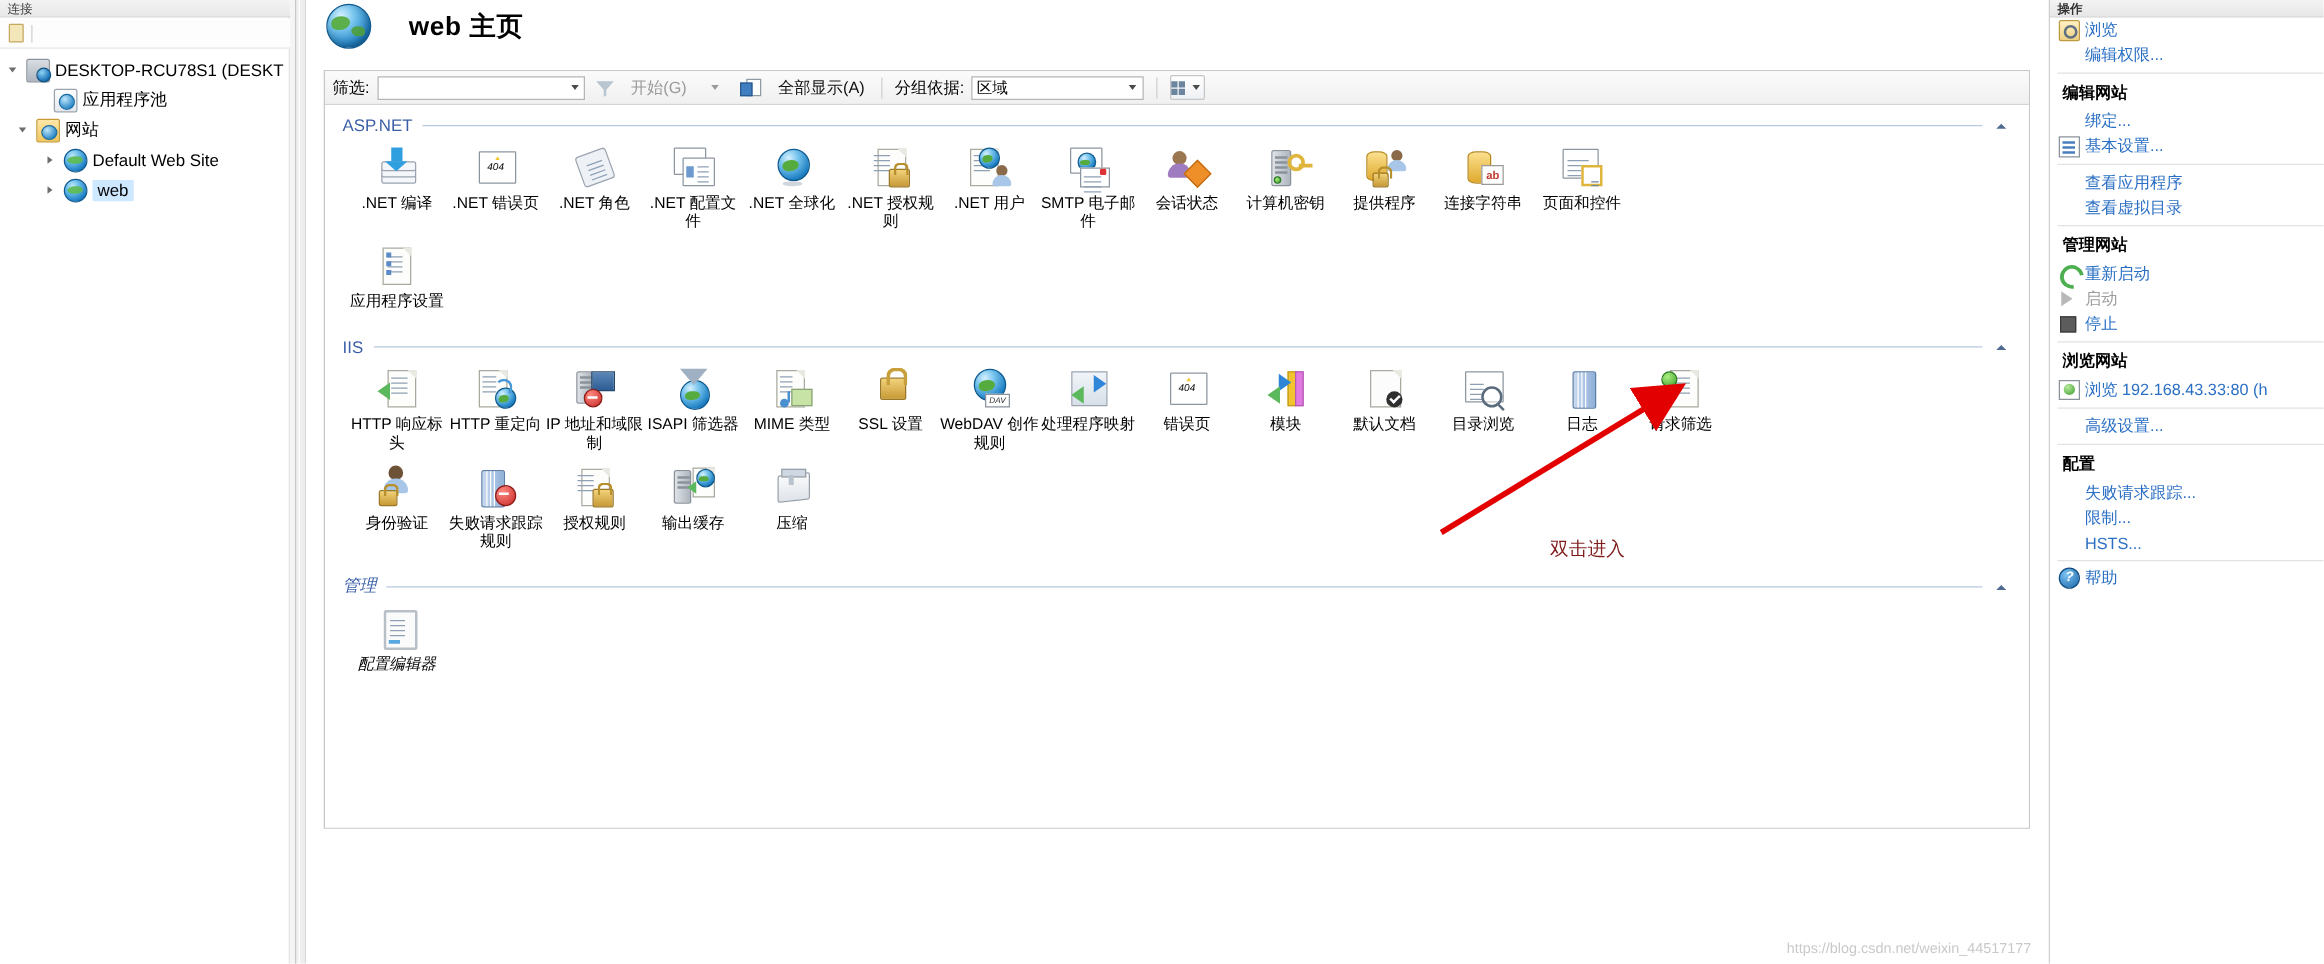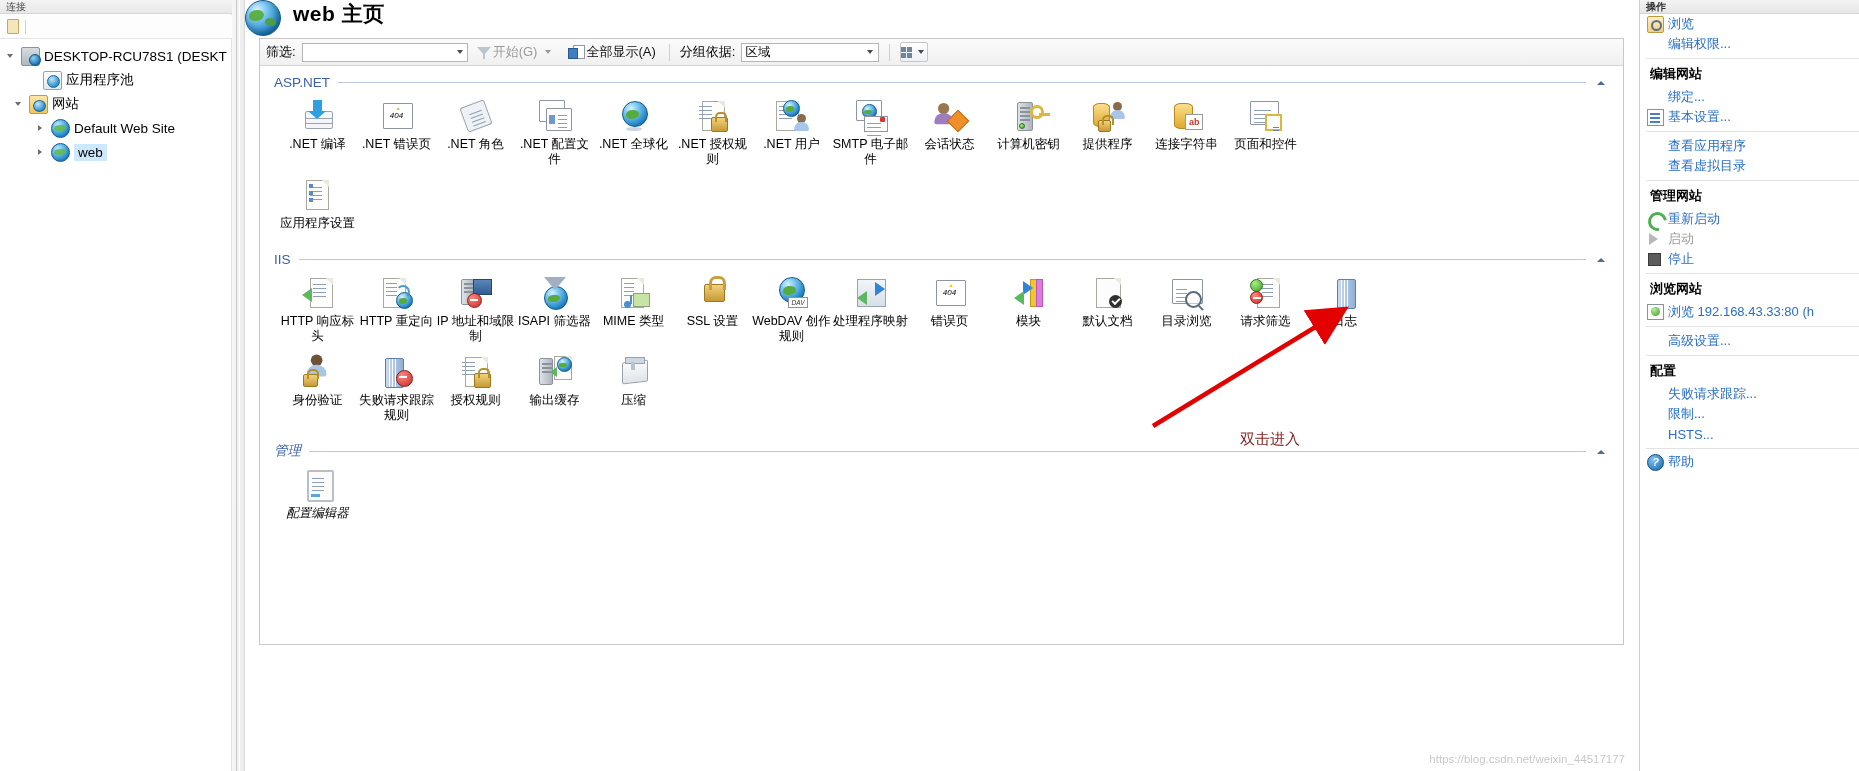--- a/index.html
+++ b/index.html
@@ -94,61 +94,61 @@
   .splitter::after{
     content:"";position:absolute;left:4px;top:0;bottom:0;width:2px;
     border-left:1px solid #c9c9c9;border-right:1px solid #ffffff;
   }
 
   
   .center{
     position:absolute;left:245px;top:0;width:1394px;height:771px;background:#ffffff;
   }
   .page-head{
-    position:absolute;left:0;top:0;width:1394px;height:42px;display:flex;align-items:flex-start;
-    box-sizing:border-box;gap:12px;
+    position:absolute;left:0;top:0;width:1394px;height:42px;display:flex;align-items:center;
+    padding-left:16px;box-sizing:border-box;gap:30px;
   }
   .bigglobe{
     width:34px;height:34px;border-radius:50%;flex:0 0 34px;position:relative;
     background:radial-gradient(circle at 32% 26%,#d7f1ff 0%,#79c6ee 30%,#2183c6 70%,#0d4d7d 100%);
     border:1px solid #0f5a8e;box-shadow:inset -2px -3px 6px rgba(0,0,0,.25);
   }
   .bigglobe::before{
     content:"";position:absolute;left:3px;top:9px;width:15px;height:11px;background:#58ad41;
     border-radius:55% 45% 60% 40%;opacity:.95;
   }
   .bigglobe::after{
     content:"";position:absolute;right:4px;top:17px;width:11px;height:8px;background:#4f9f3b;
     border-radius:50% 50% 40% 60%;opacity:.9;
   }
   .page-title{font-size:21px;font-weight:bold;letter-spacing:.5px;}
 
   
   .toolbox{
-    position:absolute;left:14px;top:38px;width:1365px;height:607px;
+    position:absolute;left:14px;top:56px;width:1365px;height:607px;
     border:1px solid #c8c8c8;background:#ffffff;box-sizing:border-box;
   }
   .filterbar{
     position:absolute;left:0;top:0;width:1363px;height:27px;
     background:linear-gradient(#fbfbfb,#f0f0f0);border-bottom:1px solid #d4d4d4;
     display:flex;align-items:center;box-sizing:border-box;padding:0 6px;gap:6px;font-size:13px;
   }
   .fb-label{color:#000;}
   .fb-input{
     width:166px;height:19px;background:#fff;border:1px solid #b5b5b5;box-sizing:border-box;
     display:flex;align-items:center;
   }
   .fb-input input{
     border:0;outline:0;width:145px;height:17px;font-size:12px;font-family:inherit;padding-left:3px;background:transparent;
   }
   .fb-caret{
     width:17px;height:17px;display:flex;align-items:center;justify-content:center;
   }
   .caret-d{border-top:4px solid #4a4a4a;border-left:3.5px solid transparent;border-right:3.5px solid transparent;}
-  .fb-btn{display:flex;align-items:center;gap:2px;color:#9a9a9a;padding:1px 3px;}
+  .fb-btn{display:flex;align-items:center;gap:14px;color:#9a9a9a;padding:1px 3px;}
   .fb-btn.enabled{color:#111;}
   .funnel{
     width:14px;height:13px;position:relative;flex:0 0 14px;
   }
   .funnel::after{
     content:"";position:absolute;left:0;top:1px;width:0;height:0;
     border-left:7px solid transparent;border-right:7px solid transparent;border-top:8px solid #b9c5cf;
   }
   .funnel::before{
     content:"";position:absolute;left:6px;top:8px;width:2px;height:5px;background:#b9c5cf;
@@ -665,33 +665,33 @@
               <span class="icn">
                 <i class="win" style="left:2px;top:3px;width:29px;height:23px"></i>
                 <i class="lines" style="left:6px;top:13px;width:11px"></i>
                 <i class="magnify"></i>
               </span>
               <span class="cap">目录浏览</span>
             </div>
 
             <div class="cell">
               <span class="icn">
+                <i class="book"></i>
+              </span>
+              <span class="cap">日志</span>
+            </div>
+
+            <div class="cell">
+              <span class="icn">
                 <i class="doc" style="left:8px"></i>
                   <i class="lines" style="left:13px;top:8px;width:11px"></i>
                 <i class="dotgrn" style="left:1px;top:3px;width:11px;height:11px"></i>
                 <i class="dotred" style="left:1px;top:15px;right:auto;bottom:auto;width:11px;height:11px"></i>
               </span>
               <span class="cap">请求筛选</span>
-            </div>
-
-            <div class="cell">
-              <span class="icn">
-                <i class="book"></i>
-              </span>
-              <span class="cap">日志</span>
             </div>
 
             <div style="flex-basis:100%;height:0"></div>
 
             <div class="cell">
               <span class="icn">
                 <span class="person" style="left:8px;top:2px;transform:scale(1.3)">
                     <i class="hd" style="background:#6e5238"></i>
                     <i class="bd"></i>
                   </span>

